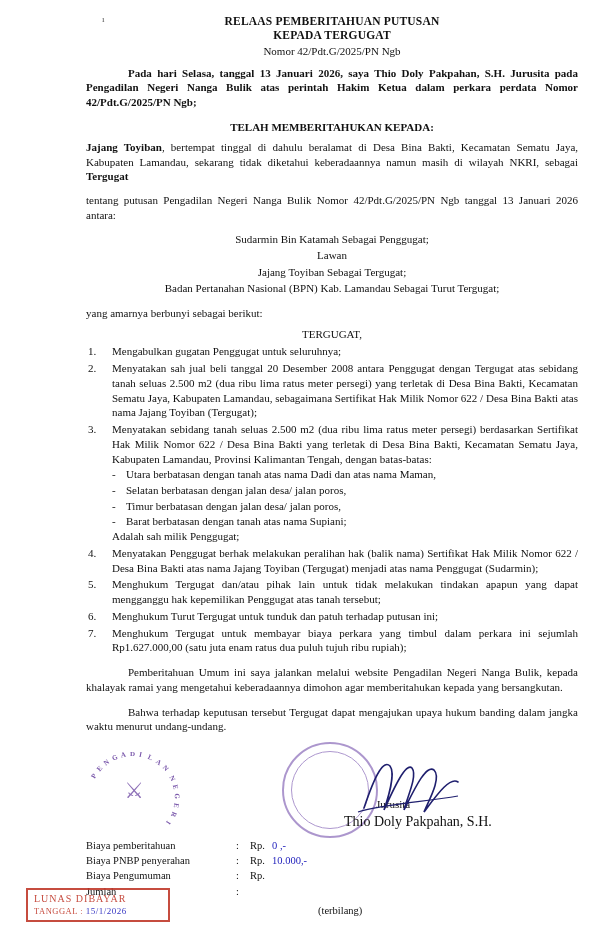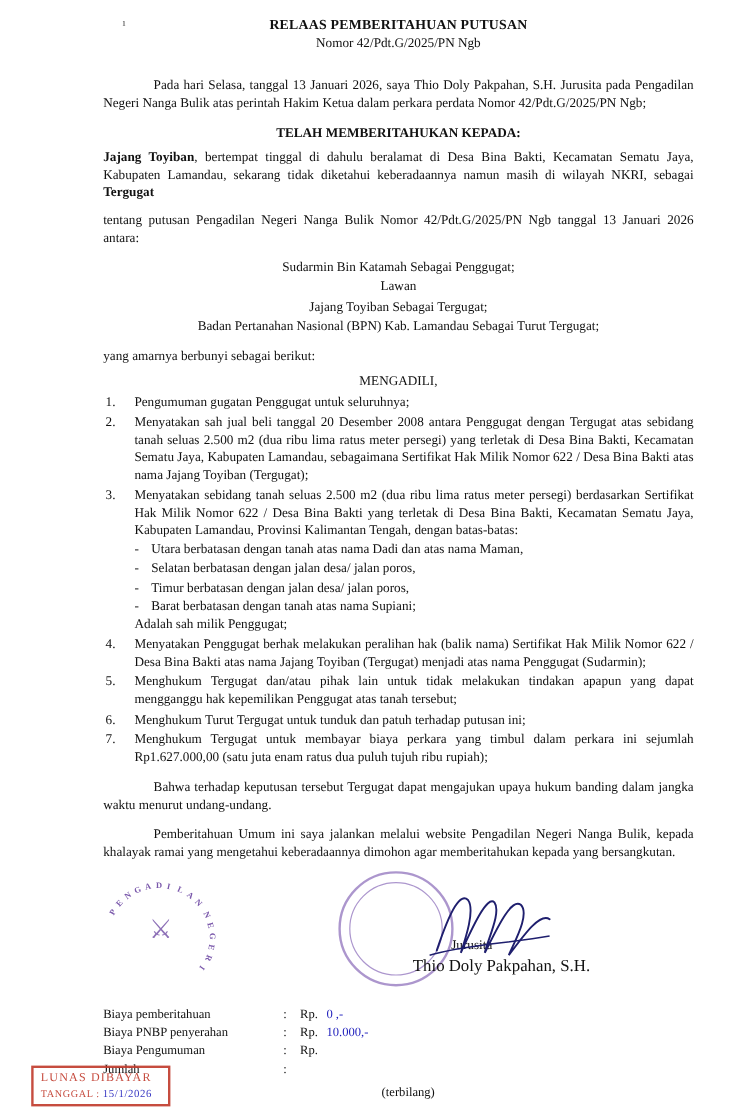--- a/index.html
+++ b/index.html
@@ -46,22 +46,23 @@
     margin-top: 2px;
     font-weight: normal;
   }
   p {
     margin: 0;
     font-size: 11px;
     line-height: 1.34;
     text-align: justify;
   }
   .para {
-    margin-top: 22px;
+    margin-top: 9px;
     text-indent: 42px;
+    font-weight: bold;
   }
   .para-noindent {
     margin-top: 9px;
     text-indent: 0;
   }
   b, .b { font-weight: bold; }
 
   .telah {
     text-align: center;
     font-weight: bold;
@@ -216,21 +217,21 @@
   }
   .terbilang {
     margin-top: 4px;
     margin-left: 232px;
     font-size: 10.5px;
   }
   .lunas {
     position: absolute;
     left: 26px;
     top: 888px;
-    width: 116px;
+    width: 144px;
     height: 34px;
     border: 2px solid #c0392b;
     color: #c0392b;
     box-sizing: border-box;
     padding: 3px 4px 0 6px;
     font-size: 10px;
     letter-spacing: 1px;
     opacity: .9;
   }
   .lunas .l2 {
@@ -264,45 +265,46 @@
 <body>
 
 <div class="page">
 
   <div class="tick">ı</div>
 
   <div class="content">
 
     <div class="title-block">
       <div>RELAAS PEMBERITAHUAN PUTUSAN</div>
+      <div class="title-line2">KEPADA TERGUGAT</div>
     </div>
     <div class="nomor">Nomor 42/Pdt.G/2025/PN Ngb</div>
 
     <p class="para">Pada hari Selasa, tanggal 13 Januari 2026, saya Thio Doly Pakpahan, S.H. Jurusita pada Pengadilan Negeri Nanga Bulik atas perintah Hakim Ketua dalam perkara perdata Nomor 42/Pdt.G/2025/PN Ngb;</p>
 
     <div class="telah">TELAH MEMBERITAHUKAN KEPADA:</div>
 
     <p class="hang"><b>Jajang Toyiban</b><span>, bertempat tinggal di dahulu beralamat di Desa Bina Bakti, Kecamatan Sematu Jaya, Kabupaten Lamandau, sekarang tidak diketahui keberadaannya namun masih di wilayah NKRI, sebagai </span><b>Tergugat</b></p>
 
     <p class="para-noindent">tentang putusan Pengadilan Negeri Nanga Bulik Nomor 42/Pdt.G/2025/PN Ngb tanggal 13 Januari 2026 antara:</p>
 
     <div class="party-list">
       <div>Sudarmin Bin Katamah Sebagai  Penggugat;</div>
       <div>Lawan</div>
       <div>Jajang Toyiban Sebagai  Tergugat;</div>
       <div>Badan Pertanahan Nasional (BPN) Kab. Lamandau Sebagai  Turut Tergugat;</div>
     </div>
 
     <p class="para-noindent">yang amarnya berbunyi sebagai berikut:</p>
-    <div class="mengadili">MENGADILI,</div>
+    <div class="mengadili">TERGUGAT,</div>
 
     <ol class="items">
       <li>
         <span class="num">1.</span>
-        <span>Pengumuman gugatan Penggugat untuk seluruhnya;</span>
+        <span>Mengabulkan gugatan Penggugat untuk seluruhnya;</span>
       </li>
       <li>
         <span class="num">2.</span>
         <span>Menyatakan sah jual beli tanggal 20 Desember 2008 antara Penggugat dengan Tergugat atas sebidang tanah seluas 2.500 m2 (dua ribu lima ratus meter persegi) yang terletak di Desa Bina Bakti, Kecamatan Sematu Jaya, Kabupaten Lamandau, sebagaimana Sertifikat Hak Milik Nomor 622 / Desa Bina Bakti atas nama Jajang Toyiban (Tergugat);</span>
       </li>
       <li>
         <span class="num">3.</span>
         <span>Menyatakan sebidang tanah seluas 2.500 m2 (dua ribu lima ratus meter persegi) berdasarkan Sertifikat Hak Milik Nomor 622 / Desa Bina Bakti yang terletak di Desa Bina Bakti,  Kecamatan Sematu Jaya, Kabupaten Lamandau, Provinsi Kalimantan Tengah, dengan batas-batas:</span>
         <ul class="dashes">
           <li><span class="dash">-</span><span>Utara berbatasan dengan tanah atas nama Dadi dan atas nama Maman,</span></li>
@@ -323,22 +325,22 @@
       <li>
         <span class="num">6.</span>
         <span>Menghukum Turut Tergugat untuk tunduk dan patuh terhadap putusan ini;</span>
       </li>
       <li>
         <span class="num">7.</span>
         <span>Menghukum Tergugat untuk membayar biaya perkara yang timbul dalam perkara ini sejumlah Rp1.627.000,00 (satu juta enam ratus dua puluh tujuh ribu rupiah);</span>
       </li>
     </ol>
 
+    <p class="closing">Pemberitahuan Umum ini saya jalankan melalui website Pengadilan Negeri Nanga Bulik, kepada khalayak ramai yang mengetahui keberadaannya dimohon agar memberitahukan kepada yang bersangkutan.</p>
     <p class="closing">Bahwa terhadap keputusan tersebut Tergugat dapat mengajukan upaya hukum banding dalam jangka waktu menurut undang-undang.</p>
-    <p class="closing">Pemberitahuan Umum ini saya jalankan melalui website Pengadilan Negeri Nanga Bulik, kepada khalayak ramai yang mengetahui keberadaannya dimohon agar memberitahukan kepada yang bersangkutan.</p>
 
     <div class="sign-area">
       <div class="sign-label">Jurusita</div>
 
       <div class="stamp"></div>
       <div class="stamp-text">
         <span style="transform:rotate(-60deg)">P</span>
         <span style="transform:rotate(-48deg)">E</span>
         <span style="transform:rotate(-36deg)">N</span>
         <span style="transform:rotate(-24deg)">G</span>

